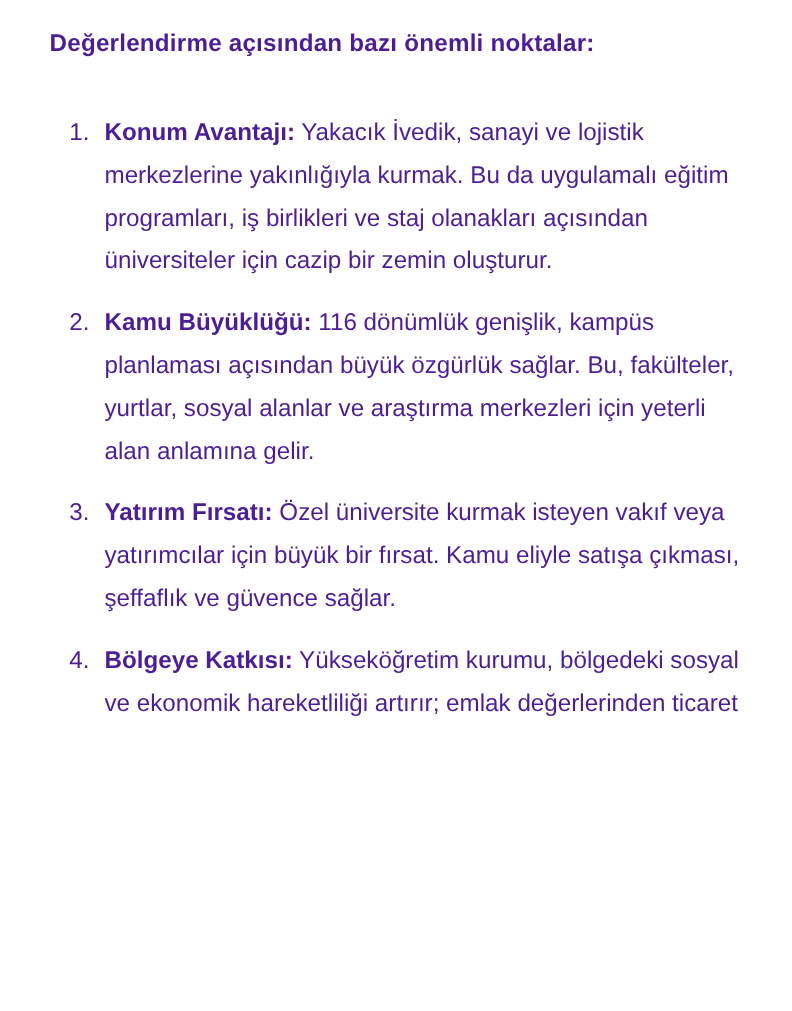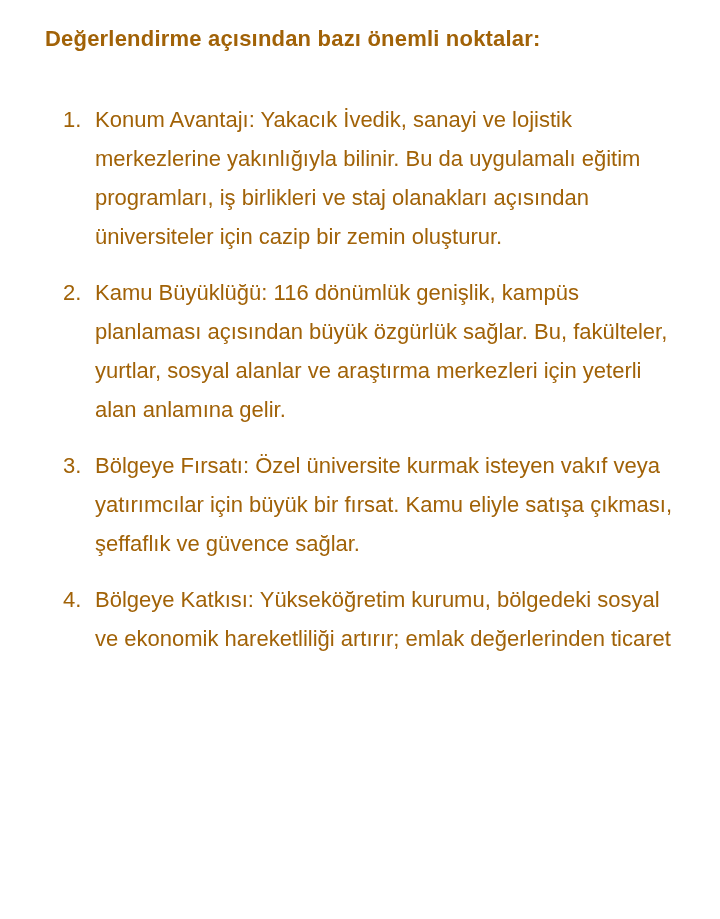--- a/index.html
+++ b/index.html
@@ -5,21 +5,21 @@
   html, body {
     margin: 0;
     padding: 0;
     background: #ffffff;
   }
   .page {
     width: 720px;
     height: 659px;
     box-sizing: border-box;
     background: #ffffff;
-    color: #a16207;
+    color: #4c1d95;
     font-family: "Liberation Sans", sans-serif;
     font-size: 22px;
     line-height: 39px;
     padding: 24px 42px 0 45px;
     overflow: hidden;
   }
   .heading {
     font-size: 22px;
     font-weight: 700;
     line-height: 30px;
@@ -41,52 +41,52 @@
   }
   .item-number {
     flex: 0 0 32px;
     width: 32px;
   }
   .item-text {
     flex: 1 1 auto;
     max-width: 583px;
   }
   .item-label {
-    font-weight: 400;
+    font-weight: 700;
   }
 </style>
 </head>
 <body>
 
 <div class="page">
 
   <h2 class="heading">Değerlendirme açısından bazı önemli noktalar:</h2>
 
   <div class="numbered-list">
 
     <div class="list-item">
       <span class="item-number">1.</span>
       <div class="item-text">
         <span class="item-label">Konum Avantajı:</span>
-        <span>Yakacık İvedik, sanayi ve lojistik merkezlerine yakınlığıyla bilinir. Bu da uygulamalı eğitim programları, iş birlikleri ve staj olanakları açısından üniversiteler için cazip bir zemin oluşturur.</span>
+        <span>Yakacık İvedik, sanayi ve lojistik merkezlerine yakınlığıyla kurmak. Bu da uygulamalı eğitim programları, iş birlikleri ve staj olanakları açısından üniversiteler için cazip bir zemin oluşturur.</span>
       </div>
     </div>
 
     <div class="list-item">
       <span class="item-number">2.</span>
       <div class="item-text">
         <span class="item-label">Kamu Büyüklüğü:</span>
         <span>116 dönümlük genişlik, kampüs planlaması açısından büyük özgürlük sağlar. Bu, fakülteler, yurtlar, sosyal alanlar ve araştırma merkezleri için yeterli alan anlamına gelir.</span>
       </div>
     </div>
 
     <div class="list-item">
       <span class="item-number">3.</span>
       <div class="item-text">
-        <span class="item-label">Bölgeye Fırsatı:</span>
+        <span class="item-label">Yatırım Fırsatı:</span>
         <span>Özel üniversite kurmak isteyen vakıf veya yatırımcılar için büyük bir fırsat. Kamu eliyle satışa çıkması, şeffaflık ve güvence sağlar.</span>
       </div>
     </div>
 
     <div class="list-item">
       <span class="item-number">4.</span>
       <div class="item-text">
         <span class="item-label">Bölgeye Katkısı:</span>
         <span>Yükseköğretim kurumu, bölgedeki sosyal ve ekonomik hareketliliği artırır; emlak değerlerinden ticaret hacmine kadar birçok alanda olumlu etki yaratır.</span>
       </div>

